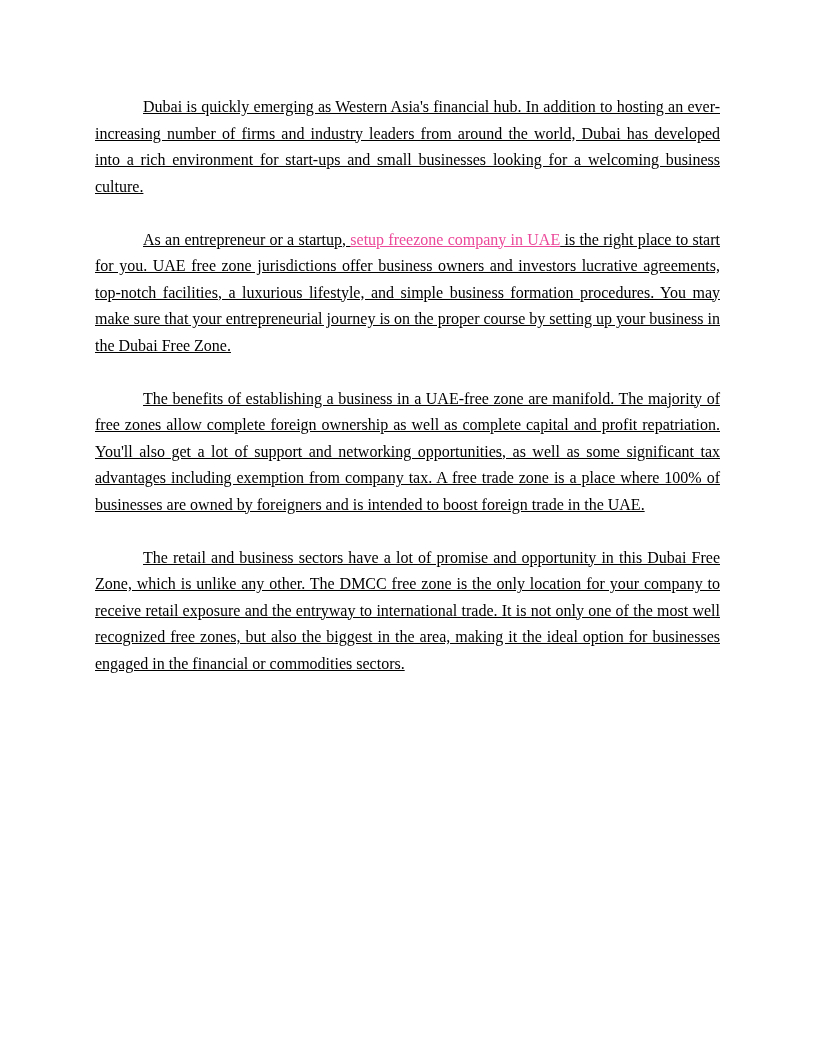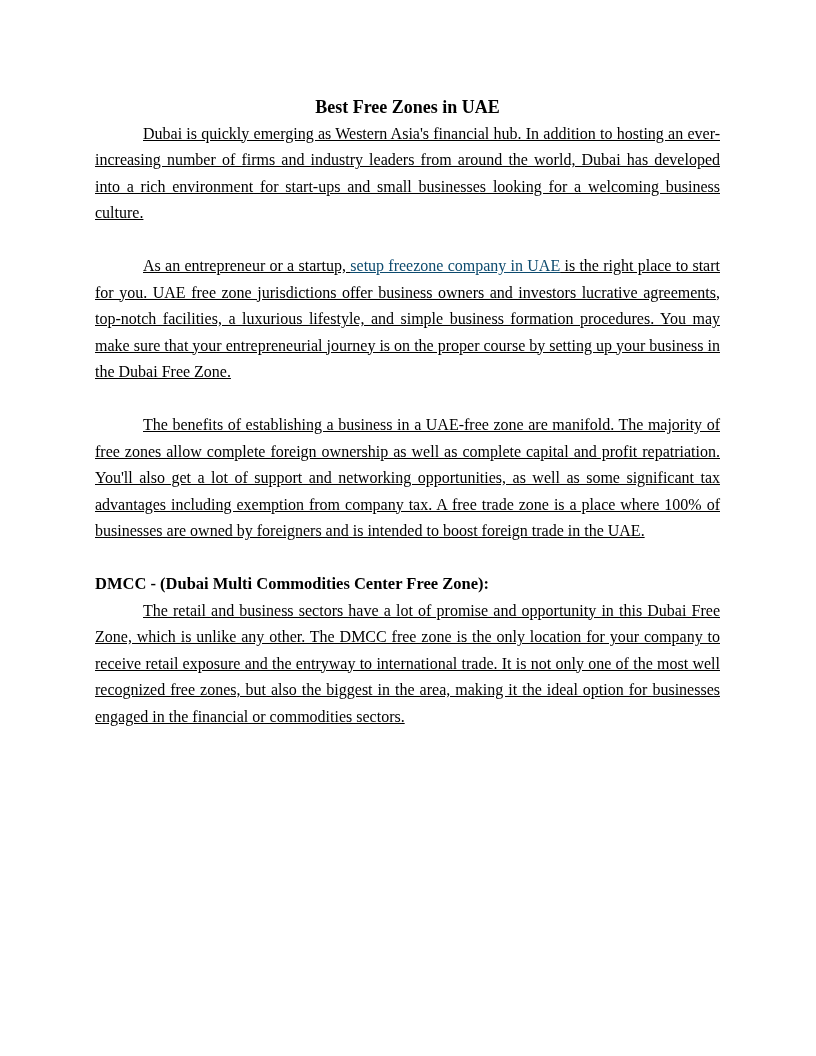--- a/index.html
+++ b/index.html
@@ -37,35 +37,33 @@
     margin-bottom: 0;
   }
   .section-heading {
     margin: 0;
     font-weight: bold;
     font-size: 16.5px;
     text-align: left;
     text-indent: 0;
   }
   a.doc-link {
-    color: #0c4a6e;
+    color: #ec4899;
     text-decoration: underline;
     cursor: pointer;
   }
 </style>
 </head>
 <body>
 
 <div class="page">
 
-  <h1 class="doc-title">Best Free Zones in UAE</h1>
 
   <p class="para">Dubai is quickly emerging as Western Asia's financial hub. In addition to hosting an ever-increasing number of firms and industry leaders from around the world, Dubai has developed into a rich environment for start-ups and small businesses looking for a welcoming business culture.</p>
 
   <p class="para"><span>As an entrepreneur or a startup, </span><a class="doc-link">setup freezone company in UAE</a><span> is the right place to start for you. UAE free zone jurisdictions offer business owners and investors lucrative agreements, top-notch facilities, a luxurious lifestyle, and simple business formation procedures. You may make sure that your entrepreneurial journey is on the proper course by setting up your business in the Dubai Free Zone.</span></p>
 
   <p class="para">The benefits of establishing a business in a UAE-free zone are manifold. The majority of free zones allow complete foreign ownership as well as complete capital and profit repatriation. You'll also get a lot of support and networking opportunities, as well as some significant tax advantages including exemption from company tax. A free trade zone is a place where 100% of businesses are owned by foreigners and is intended to boost foreign trade in the UAE.</p>
 
-  <h2 class="section-heading">DMCC - (Dubai Multi Commodities Center Free Zone):</h2>
 
   <p class="para last">The retail and business sectors have a lot of promise and opportunity in this Dubai Free Zone, which is unlike any other. The DMCC free zone is the only location for your company to receive retail exposure and the entryway to international trade. It is not only one of the most well recognized free zones, but also the biggest in the area, making it the ideal option for businesses engaged in the financial or commodities sectors.</p>
 
 </div>
 
 </body></html>

